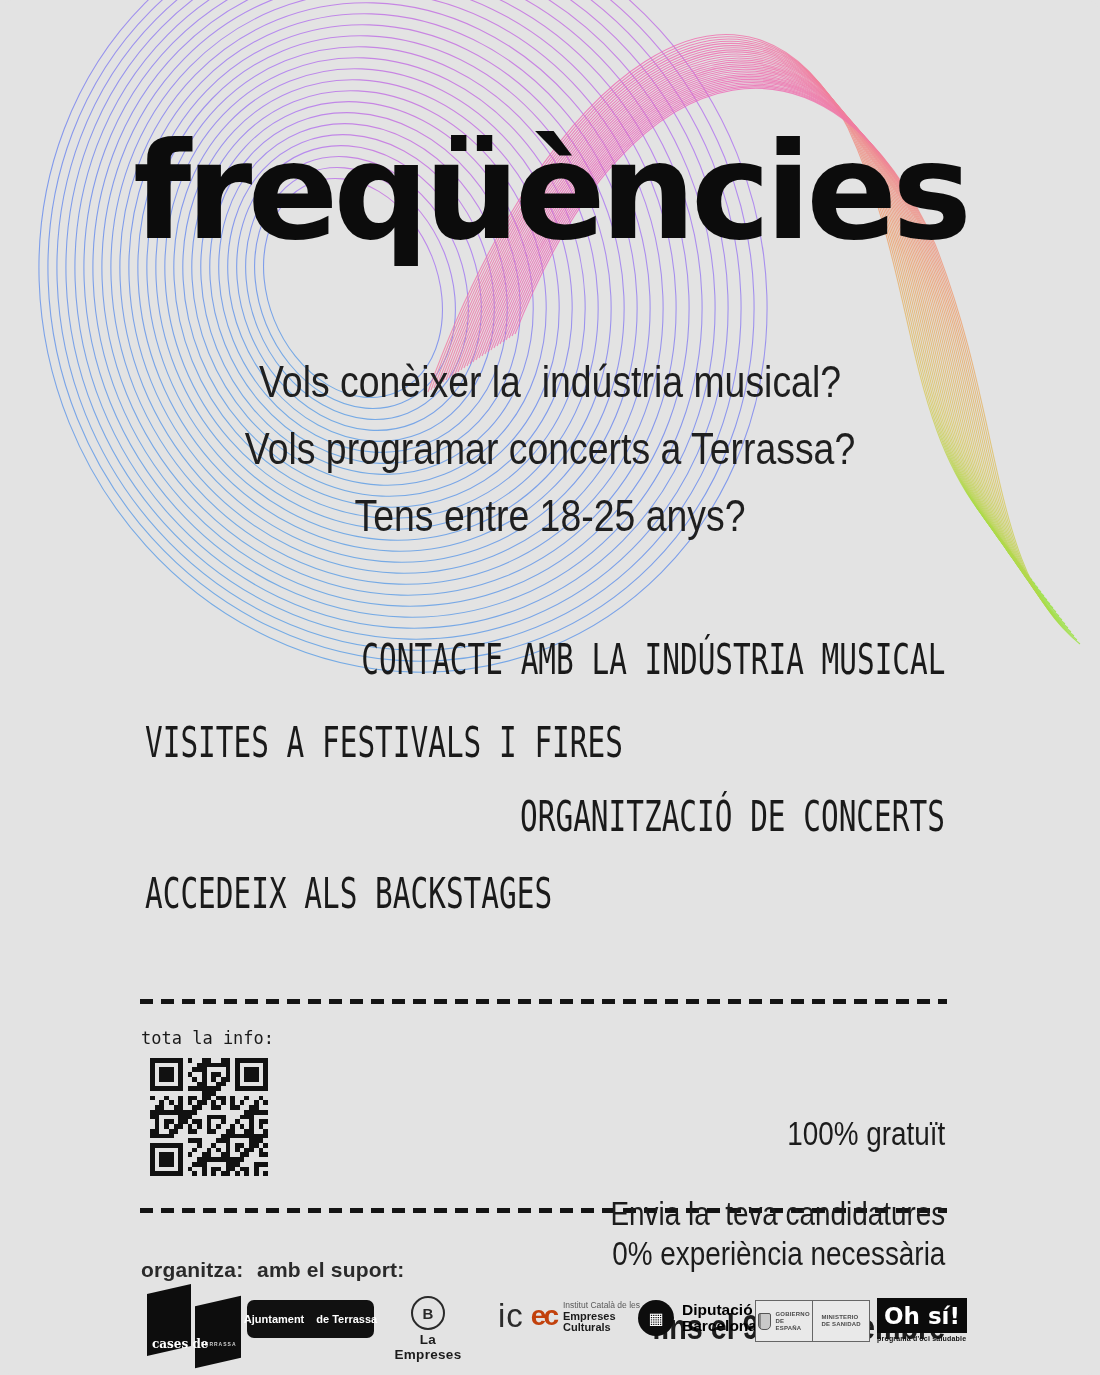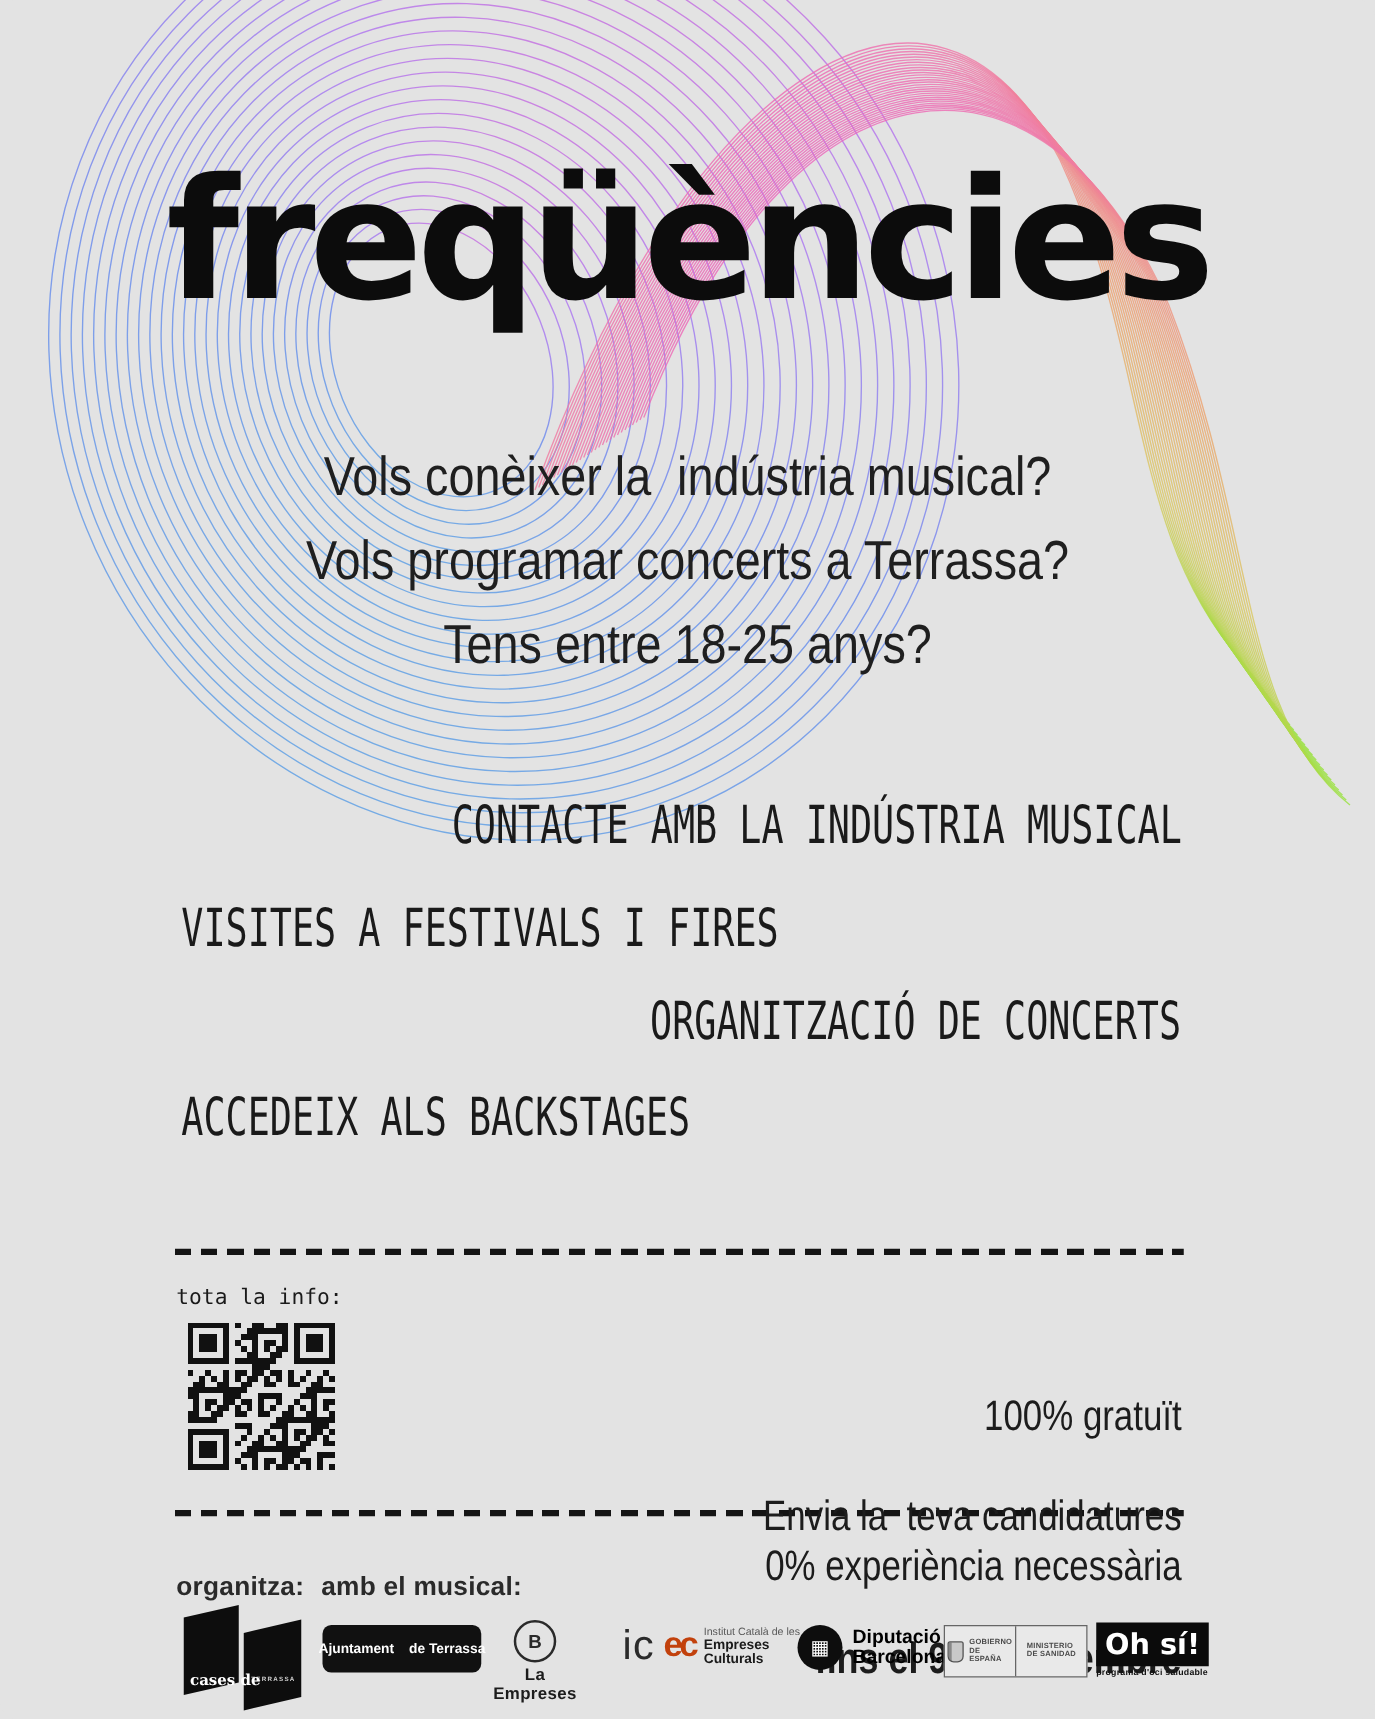--- a/index.html
+++ b/index.html
@@ -80,21 +80,21 @@
     font-family:"DejaVu Serif","Liberation Serif",serif;font-weight:bold;
     font-size:12px;line-height:14px;white-space:pre;
   }
   .cases .csub{
     position:absolute;left:56px;top:58px;color:#cfcfcf;font-size:5px;
     letter-spacing:1px;text-transform:uppercase;font-weight:bold;
   }
 
   
   .ajt{
-    position:absolute;z-index:2;left:258px;top:1300px;width:127px;height:38px;
+    position:absolute;z-index:2;left:247px;top:1300px;width:127px;height:38px;
     background:#111;border-radius:7px;display:flex;align-items:center;
     justify-content:center;gap:6px;color:#fff;
     font-size:11px;font-weight:bold;white-space:nowrap;
   }
   .crest{
     width:11px;height:14px;background:#f2f2f2;
     clip-path:polygon(0 0,100% 0,100% 62%,50% 100%,0 62%);
     display:inline-block;
   }
 
@@ -488,21 +488,21 @@
     <div>100% gratuït</div>
     <div>0% experiència necessària</div>
   </div>
 
   <div class="deadline">
     <div>Envia la  teva candidatures</div>
     <div class="bold">fins el 9 de novembre</div>
   </div>
 
   <div class="foot-label org-label">organitza:</div>
-  <div class="foot-label sup-label">amb el musical:</div>
+  <div class="foot-label sup-label">amb el suport:</div>
 
   <div class="cases">
     <div class="pg pg1"></div>
     <div class="pg pg2"></div>
     <div class="ctext">
       <div>cases de</div>
       
     </div>
     <div class="csub">terrassa</div>
   </div>

